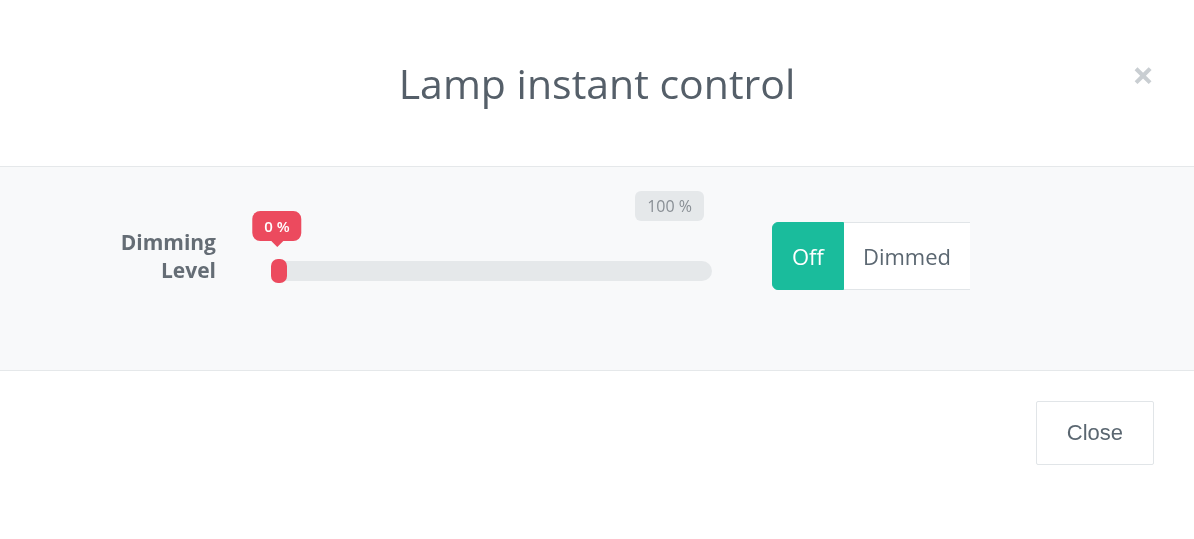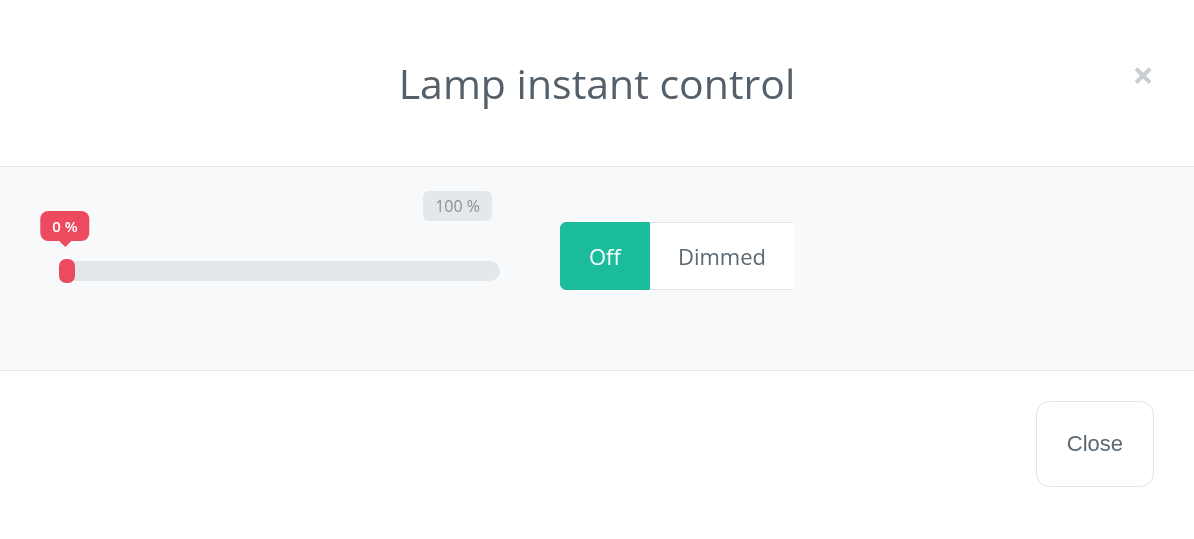--- a/index.html
+++ b/index.html
@@ -56,20 +56,21 @@
       font-size: 21px;
       font-weight: 700;
       color: #656d75;
       line-height: 1.35;
     }
     .slider-col {
       flex: 0 0 auto;
       width: 440px;
       position: relative;
       padding-top: 30px;
+      margin-left: 32px;
     }
     .slider-track {
       position: relative;
       height: 20px;
       background: #e5e8ea;
       border-radius: 10px;
       width: 100%;
     }
     .slider-handle {
       position: absolute;
@@ -120,21 +121,21 @@
       height: 68px;
     }
     .toggle-btn {
       display: flex;
       align-items: center;
       justify-content: center;
       font-size: 22px;
       background: #ffffff;
       color: #5b6771;
       border: 1px solid #e1e5e8;
-      padding: 0 28px;
+      padding: 0 19px;
       cursor: pointer;
       height: 100%;
     }
     .toggle-btn.first {
       border-radius: 6px 0 0 6px;
     }
     .toggle-btn.last {
       border-radius: 0 6px 6px 0;
     }
     .toggle-btn.middle {
@@ -149,37 +150,41 @@
     .modal-footer {
       padding: 30px 40px;
       display: flex;
       justify-content: flex-end;
     }
     .close-btn {
       font-size: 22px;
       color: #5b6771;
       background: #ffffff;
       border: 1px solid #e1e5e8;
-      border-radius: 14px;
-      padding: 29px 30px;
+      border-radius: 2px;
+      padding: 18px 30px;
       cursor: pointer;
     }
   </style>
 </head>
 <body>
 
 <div class="modal">
 
   <div class="modal-header">
     <h1 class="modal-title">Lamp instant control</h1>
     <span class="close-icon">×</span>
   </div>
 
   <div class="modal-body">
 
+    <div class="label-col">
+      <div>Dimming</div>
+      <div>Level</div>
+    </div>
 
     <div class="slider-col">
       <div class="slider-max">100 %</div>
       <div class="slider-track">
         <div class="slider-handle">
           <div class="slider-tooltip">0 %</div>
         </div>
       </div>
     </div>
 

